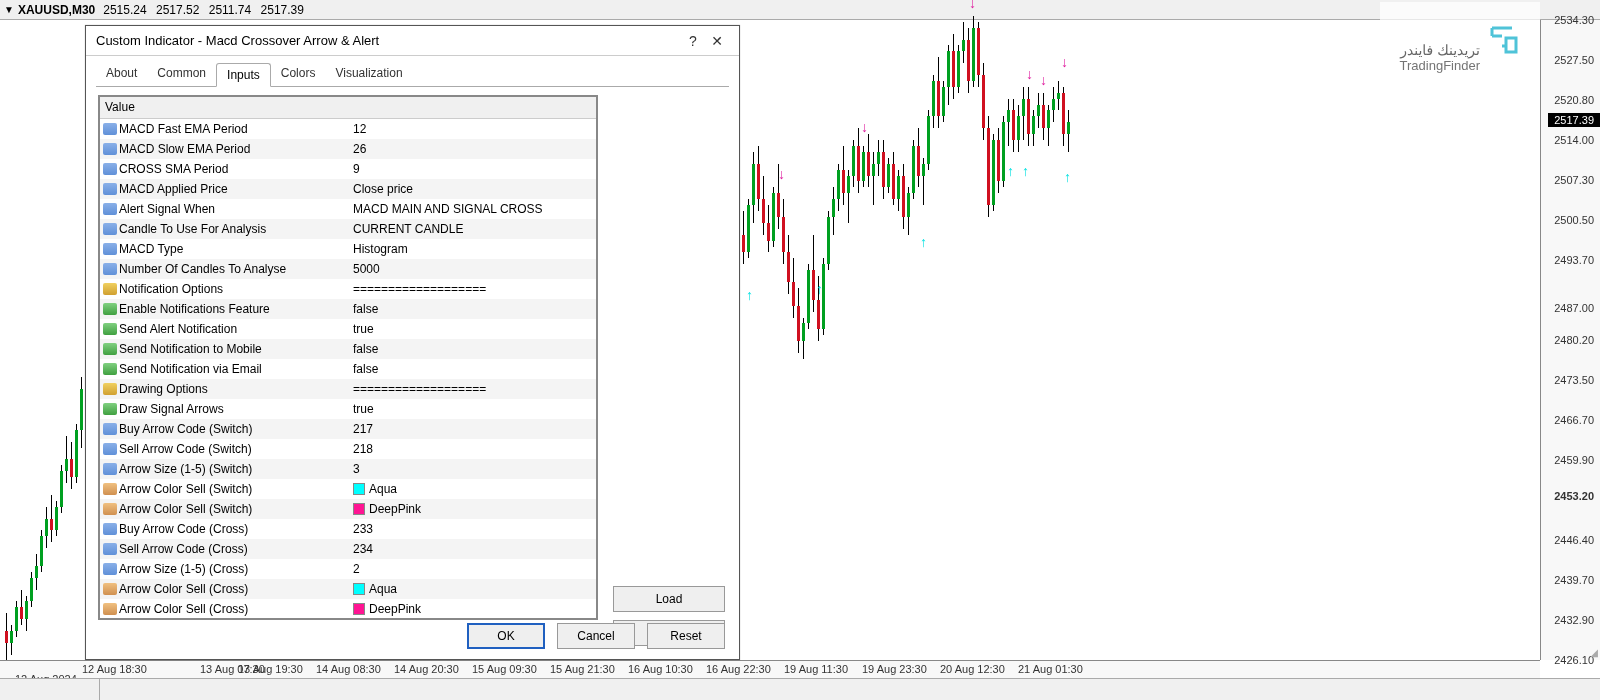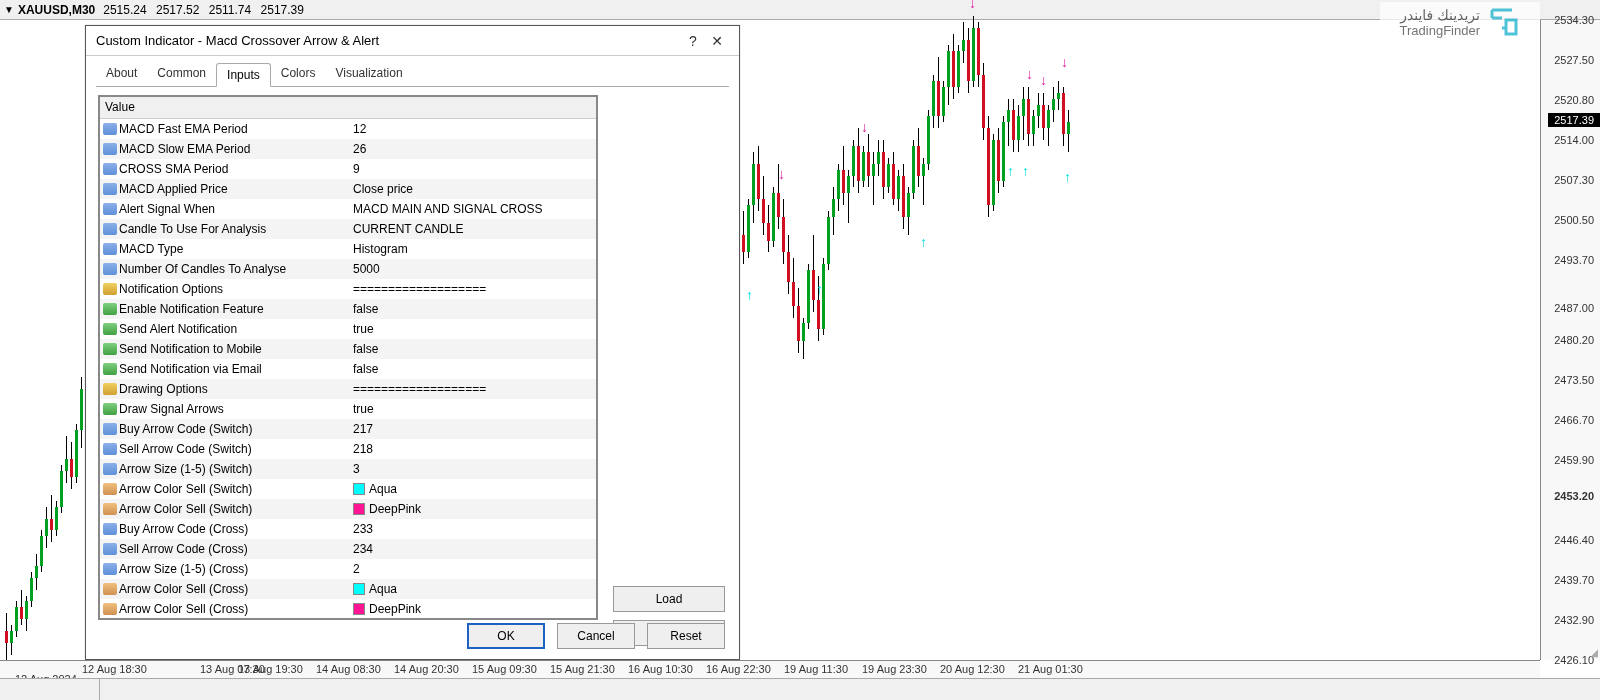--- a/index.html
+++ b/index.html
@@ -6,21 +6,21 @@
 body { background: #fff; width: 1600px; height: 700px; position: relative; overflow: hidden; }
 
 
 .topbar { position: absolute; top: 0; left: 0; right: 0; height: 20px; border-bottom: 1px solid #aaa; display: flex; align-items: center; padding: 0 4px; font-size: 12px; background: #f0f0f0; }
 .topbar .arrow { font-size: 10px; margin-right: 4px; }
 .topbar .symbol { font-weight: bold; margin-right: 8px; }
 .topbar .prices span { margin-right: 6px; }
 
 
 .watermark { position: absolute; top: 2px; right: 60px; display: flex; align-items: center; gap: 8px; opacity: 0.9; z-index: 5; background: rgba(255,255,255,0.8); padding: 4px 20px; border-radius: 0 0 20px 20px; }
-.watermark-text { text-align: right; }
+.watermark-text { text-align: right; margin-top: 36px; }
 .watermark-text .ar { font-size: 14px; color: #555; direction: rtl; }
 .watermark-text .en { font-size: 13px; color: #666; }
 .watermark-icon { width: 32px; height: 32px; }
 .watermark-icon svg { width: 100%; height: 100%; }
 
 
 .chart-area { position: absolute; top: 20px; left: 0; right: 0; bottom: 40px; background: #fff; }
 .price-axis { position: absolute; top: 0; right: 0; bottom: 0; width: 60px; border-left: 1px solid #888; background: #f8f8f8; }
 .price-tick { position: absolute; right: 6px; font-size: 11px; color: #333; transform: translateY(-50%); }
 .price-current { position: absolute; right: 0; background: #000; color: #fff; font-size: 11px; padding: 1px 6px; transform: translateY(-50%); }
@@ -599,21 +599,21 @@
             </div>
             <div class="var-cell">Notification Options</div>
             <div class="val-cell">
               <span>===================</span>
             </div>
           </div>
           <div class="input-row">
             <div class="icon-cell">
               <span class="row-icon ic-bool"></span>
             </div>
-            <div class="var-cell">Enable Notification Feature</div>
+            <div class="var-cell">Enable Notifications Feature</div>
             <div class="val-cell">
               <span>false</span>
             </div>
           </div>
           <div class="input-row">
             <div class="icon-cell">
               <span class="row-icon ic-bool"></span>
             </div>
             <div class="var-cell">Send Alert Notification</div>
             <div class="val-cell">

